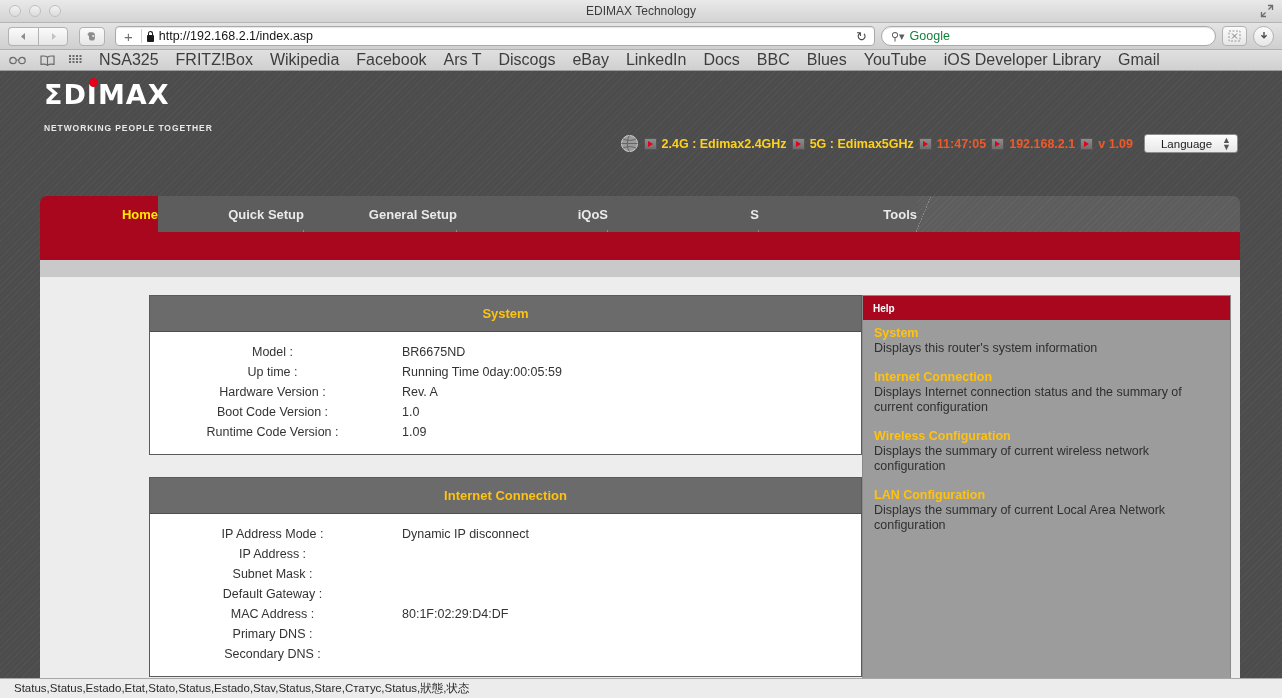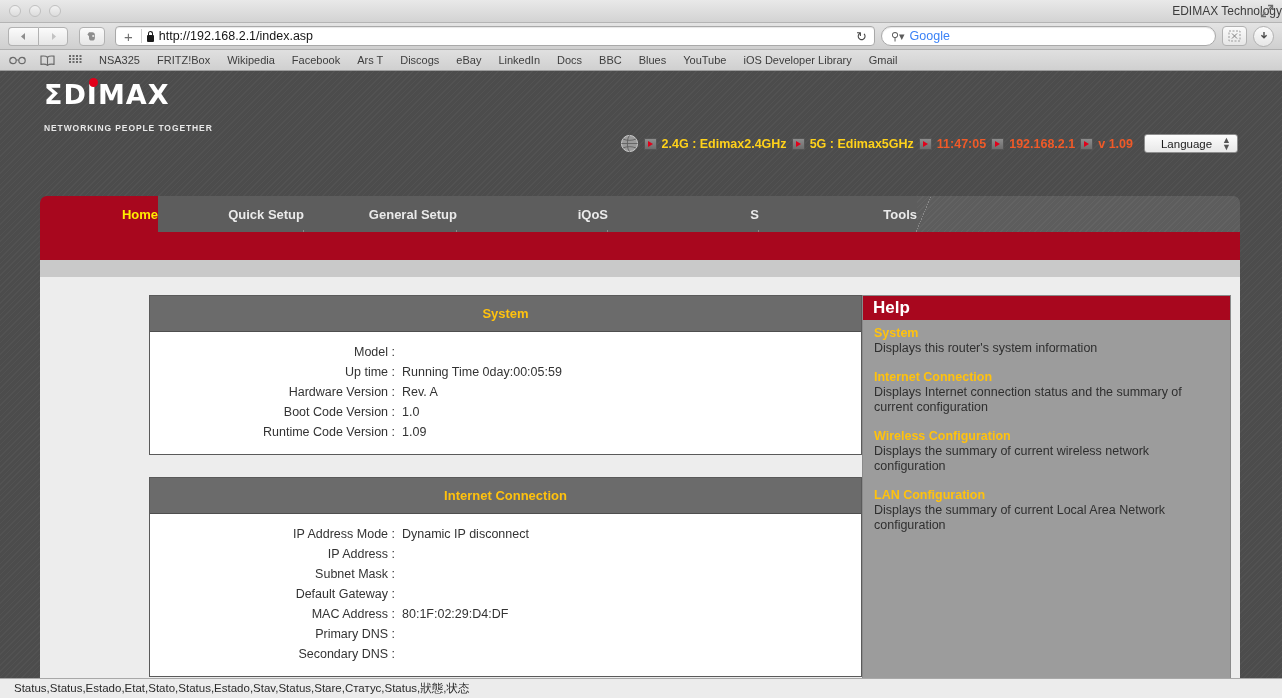--- a/index.html
+++ b/index.html
@@ -19,21 +19,21 @@
     border-bottom: 1px solid #b4b4b4;
     display: flex; align-items: center;
   }
   .traffic { display: flex; gap: 8px; padding-left: 9px; }
   .light {
     width: 12px; height: 12px; border-radius: 50%;
     background: linear-gradient(#f2f2f2, #dcdcdc);
     border: 1px solid #c0c0c0;
   }
   .win-title {
-    position: absolute; left: 0; right: 0; text-align: right;
+    position: absolute; left: 0; right: 0; text-align: center;
     font-size: 12px; color: #3b3b3b; line-height: 23px;
   }
   .fullscreen-ico {
     position: absolute; right: 8px; top: 4px; width: 14px; height: 14px;
     color: #6b6b6b;
   }
 
   .toolbar {
     height: 27px; flex: none;
     background: linear-gradient(#e4e4e4, #cfcfcf);
@@ -71,37 +71,37 @@
   .lock-ico .shackle { position: absolute; top: 0; left: 1px; width: 5px; height: 5px; border: 1.4px solid #1b1b1b; border-bottom: none; border-radius: 3px 3px 0 0; }
   .url-text { font-size: 12.5px; color: #161616; flex: 1; white-space: nowrap; overflow: hidden; }
   .reload-ico { color: #4a4a4a; font-size: 13px; padding-right: 2px; }
   .searchbar {
     width: 335px; height: 20px; border-radius: 10px;
     background: #fff; border: 1px solid #a9a9a9;
     display: flex; align-items: center; padding: 0 9px; gap: 5px;
     box-shadow: inset 0 1px 1px rgba(0,0,0,.10);
   }
   .search-glyph { color: #5c5c5c; font-size: 11px; }
-  .search-text { font-size: 12.5px; color: #3b82f6; }
+  .search-text { font-size: 12.5px; color: #15803d; }
   .tb-right-btn {
     width: 25px; height: 20px; border-radius: 4px;
     background: linear-gradient(#fbfbfb, #e6e6e6);
     border: 1px solid #b2b2b2;
     display: flex; align-items: center; justify-content: center;
   }
   .tb-right-btn.circle { border-radius: 50%; width: 21px; height: 21px; }
 
   .bookmarks {
     height: 21px; flex: none;
     background: linear-gradient(#e0e0e0, #d0d0d0);
     border-bottom: 1px solid #9c9c9c;
     display: flex; align-items: center; padding: 0 9px; gap: 17px;
   }
   .bm-icons { display: flex; align-items: center; gap: 14px; color: #6a6a6a; }
-  .bm-link { font-size: 11px; color: #3d3d3d; white-space: nowrap; }
+  .bm-link { font-size: 16px; color: #3d3d3d; white-space: nowrap; }
 
   
   .viewport {
     flex: 1; position: relative; overflow: hidden;
     background: #4c4c4c;
     background-image: repeating-linear-gradient(135deg,
        rgba(255,255,255,.035) 0px, rgba(255,255,255,.035) 1px,
        rgba(0,0,0,0) 1px, rgba(0,0,0,0) 4px);
   }
   .page { position: absolute; left: 40px; top: 0; width: 1200px; bottom: 0; }
@@ -189,30 +189,30 @@
 
   .panel { border: 1px solid #5a5a5a; margin-bottom: 22px; background: #fff; }
   .panel-head {
     height: 36px; background: #6b6b6b;
     display: flex; align-items: center; justify-content: center;
     font-size: 13px; font-weight: bold; color: #ffc20e;
     border-bottom: 1px solid #4e4e4e;
   }
   .panel-body { padding: 10px 0 12px 0; }
   .row { display: flex; font-size: 12.5px; color: #333; line-height: 20px; }
-  .row .k { width: 252px; text-align: right; padding-right: 7px; white-space: nowrap; }
+  .row .k { width: 252px; text-align: center; padding-right: 7px; white-space: nowrap; }
   .row .v { flex: 1; text-align: left; }
 
   .help {
     background: #9c9c9c; border: 1px solid #8a8a8a;
     min-height: 392px; padding-bottom: 10px;
   }
   .help-head {
     height: 24px; background: #a8071e; color: #fff;
-    font-size: 17px; font-weight: bold;
+    font-size: 10px; font-weight: bold;
     display: flex; align-items: center; padding-left: 10px; text-align: center;
   }
   .help-body { padding: 6px 12px 0 11px; }
   .help-title { font-size: 12.5px; font-weight: bold; color: #ffc20e; margin-bottom: 1px; }
   .help-text { font-size: 12.5px; color: #2f2f2f; line-height: 15.5px; margin-bottom: 13px; }
 
   
   .statusbar {
     position: absolute; left: 0; bottom: 0; height: 20px; width: 100%;
     background: #ececec; border-top: 1px solid #a8a8a8;
@@ -410,20 +410,21 @@
       <div class="content">
         <div class="content-inner">
 
           <div class="left-col">
 
             <div class="panel">
               <div class="panel-head">System</div>
               <div class="panel-body">
                 <div class="row">
                   <span class="k">Model :</span>
+                  <span class="v">BR6675ND</span>
                 </div>
                 <div class="row">
                   <span class="k">Up time :</span>
                   <span class="v">Running Time 0day:00:05:59</span>
                 </div>
                 <div class="row">
                   <span class="k">Hardware Version :</span>
                   <span class="v">Rev. A</span>
                 </div>
                 <div class="row">

